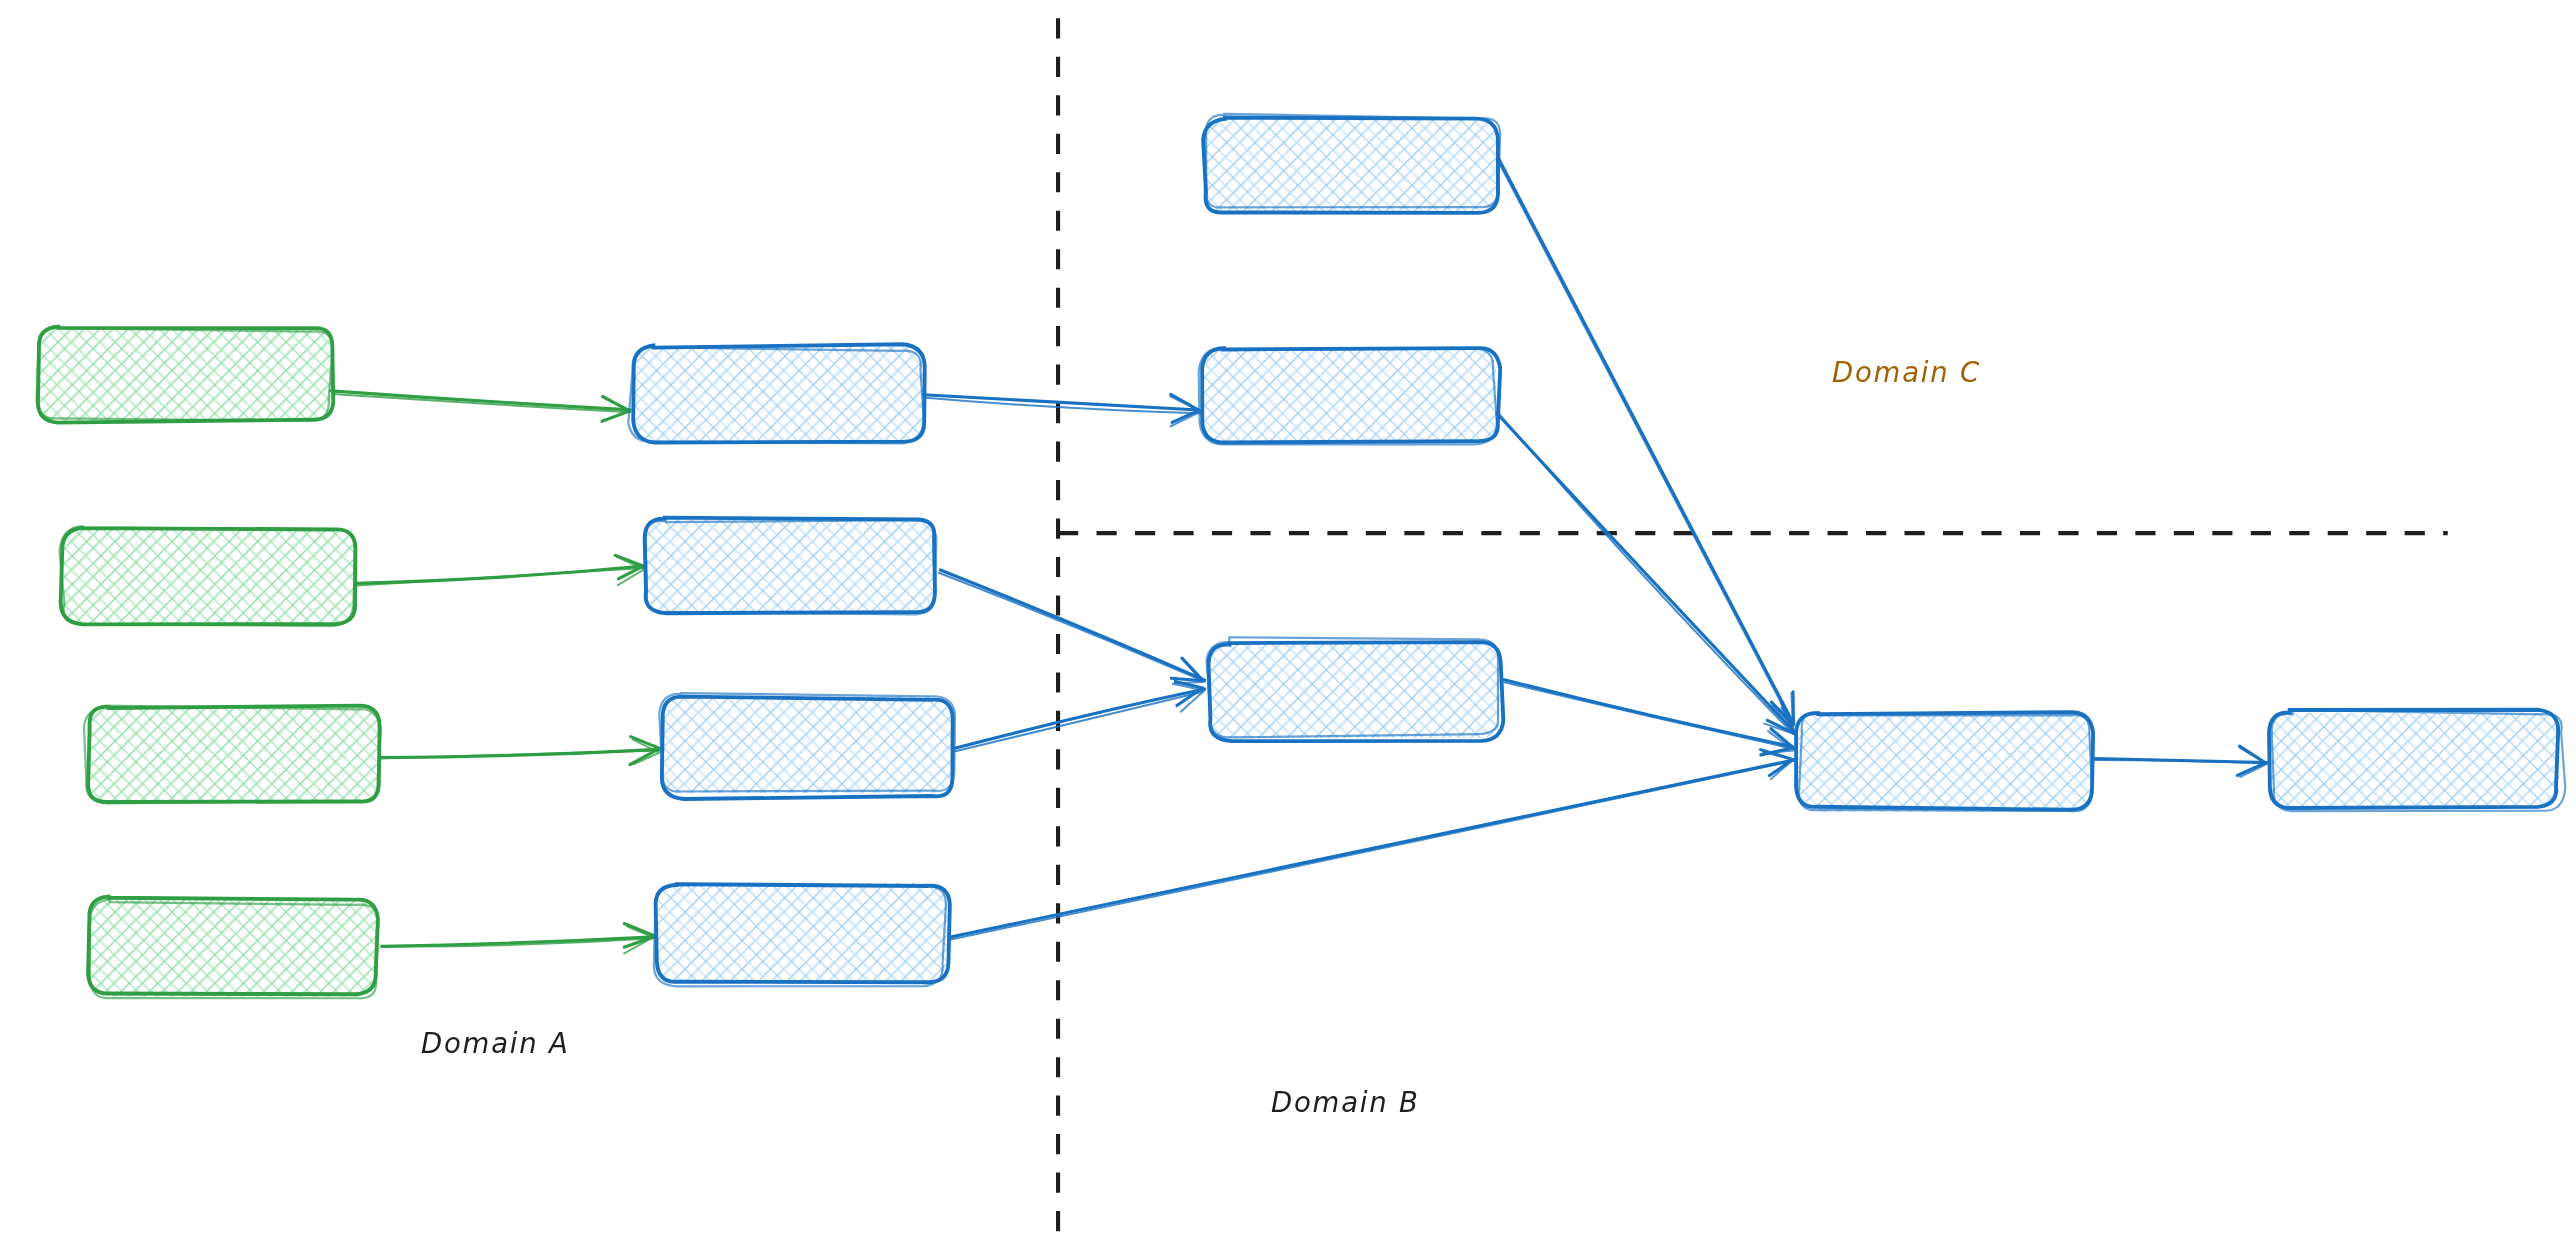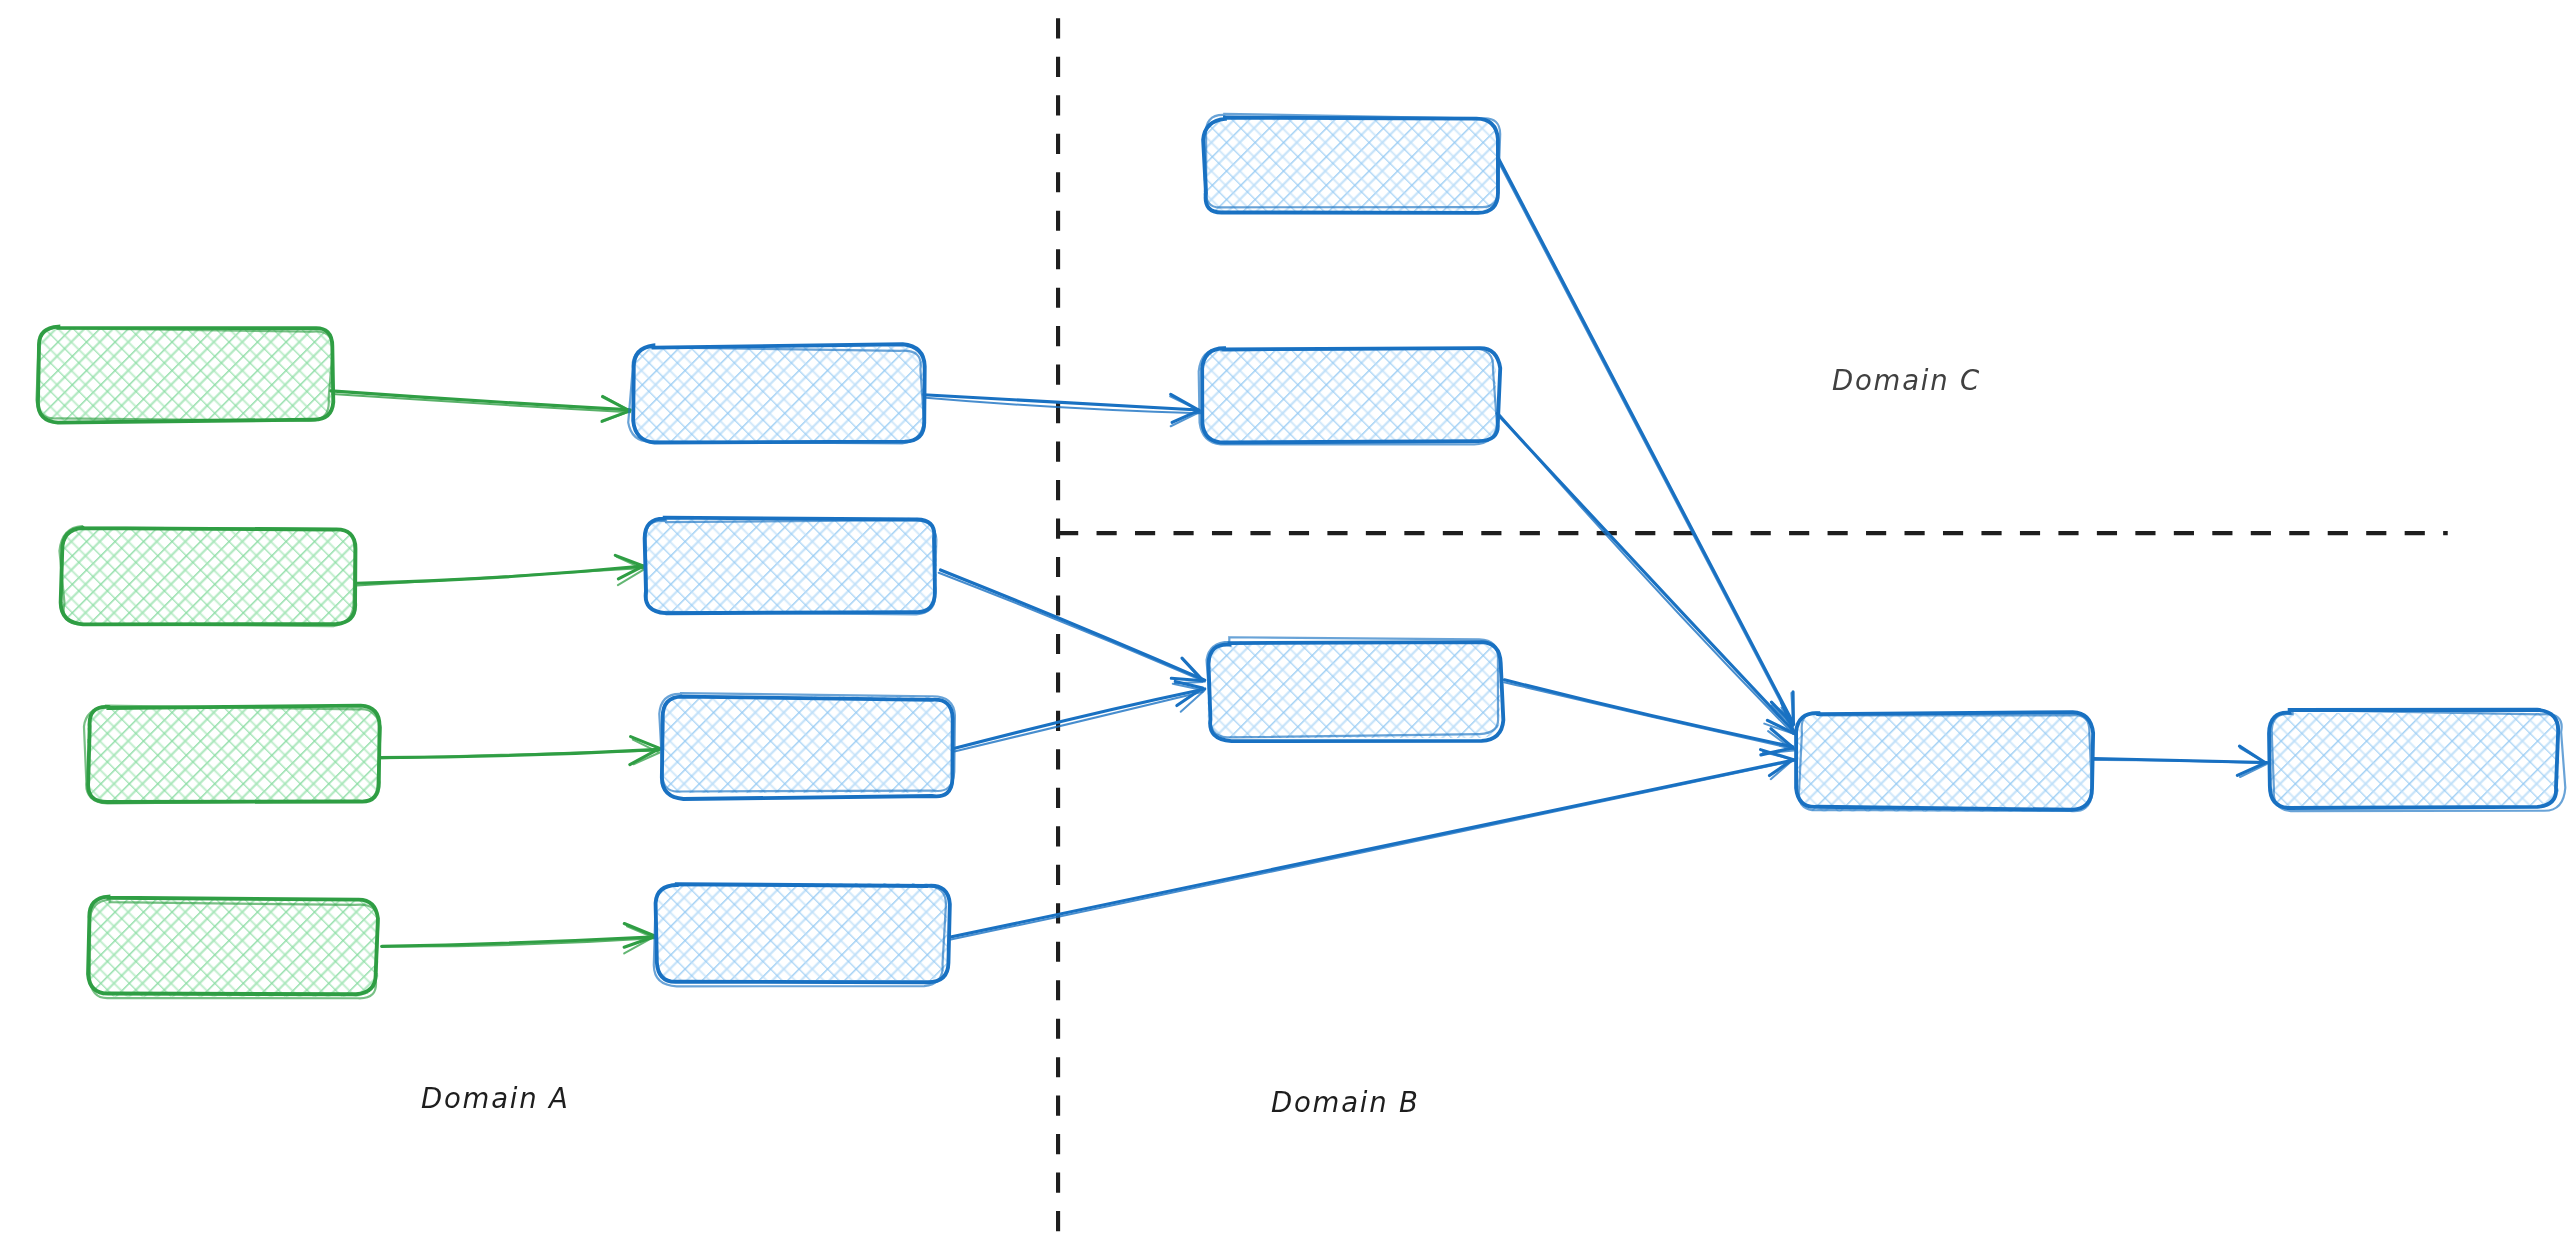--- a/index.html
+++ b/index.html
@@ -245,19 +245,19 @@
           </clipPath>
           <rect x="2478" y="778" width="316" height="104" rx="22" ry="22" fill="url(#hatchBlue)" clip-path="url(#clip-c-out)" opacity="0.85"></rect>
           <rect x="2478" y="778" width="316" height="104" rx="22" ry="22" fill="url(#hatchBlue2)" clip-path="url(#clip-c-out)" opacity="0.75"></rect>
           <path d="M2499.4307615537195,775.1007676758803 L2769.62385444222,774.8133125855587 Q2793.4396368802522,776.6139042639173 2792.5264317566525,798.6139042639173 L2790.1680721013804,860.1306479113176 Q2791.8643576724453,878.5423491834663 2769.8643576724453,880.8023723967373 L2497.340078480635,882.0285980684682 Q2477.8263164161704,880.032125467062 2477.8268815658985,858.032125467062 L2476.9327329126186,800.5287747475319 Q2477.4307615537195,776.244341777265 2499.4307615537195,778.0545084499754 Z" fill="none" stroke="#1971c2" stroke-width="4.2" stroke-linecap="round"></path>
           <path d="M2502.6202236548997,774.9914785171859 L2774.23185818363,779.8871405259706 Q2800.037030555308,777.1955798370764 2795.798469132278,799.1955798370764 L2800.3458005366847,859.8875485979952 Q2798.5649410299957,885.6394546357915 2776.5649410299957,885.0370175032876 L2500.6884909751825,885.3784707267769 Q2480.115319377277,883.3007692331448 2482.243921567686,861.3007692331448 L2479.804911868181,797.7601997856982 Q2480.6202236548997,776.6319674411789 2502.6202236548997,779.6887063751929 Z" fill="none" stroke="#1971c2" stroke-width="2.4" stroke-linecap="round" opacity="0.65"></path>
         </g>
       </g>
   </svg>
 
   <div id="labels">
-      <div class="domain-label" style="left: 421px; top: 1082px; color: rgb(30, 30, 30);">Domain A</div>
+      <div class="domain-label" style="left: 421px; top: 1027px; color: rgb(30, 30, 30);">Domain A</div>
       <div class="domain-label" style="left: 1271px; top: 1086px; color: rgb(30, 30, 30);">Domain B</div>
-      <div class="domain-label" style="left: 1832px; top: 364px; color: #404040;">Domain C</div>
+      <div class="domain-label" style="left: 1832px; top: 356px; color: #a16207;">Domain C</div>
     </div>
 
 </div>
 
 
 </body></html>

